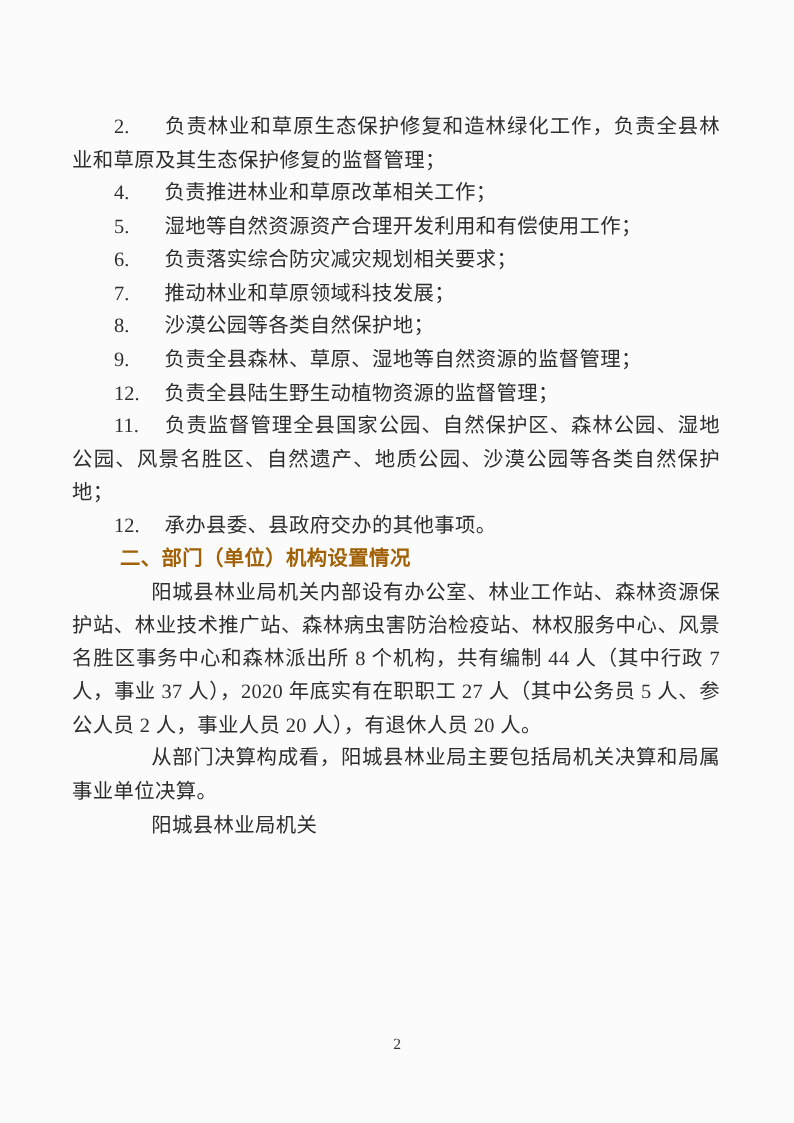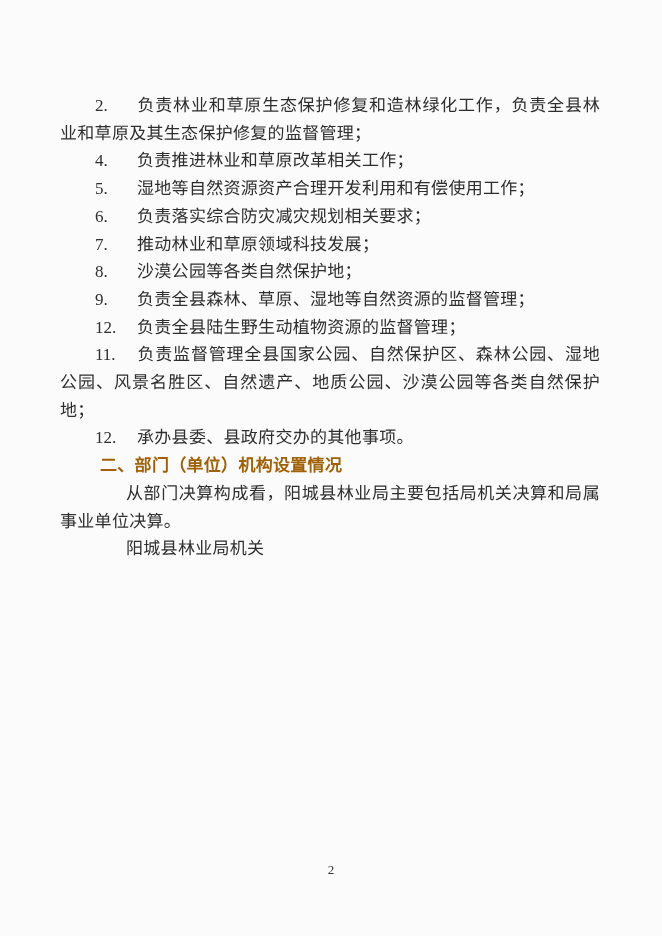--- a/index.html
+++ b/index.html
@@ -79,20 +79,21 @@
     <p class="li"><span class="num">9.</span><span>负责全县森林、草原、湿地等自然资源的监督管理；</span></p>
 
     <p class="li"><span class="num">12.</span><span>负责全县陆生野生动植物资源的监督管理；</span></p>
 
     <p class="li"><span class="num">11.</span><span>负责监督管理全县国家公园、自然保护区、森林公园、湿地公园、风景名胜区、自然遗产、地质公园、沙漠公园等各类自然保护地；</span></p>
 
     <p class="li"><span class="num">12.</span><span>承办县委、县政府交办的其他事项。</span></p>
 
     <p class="heading">二、部门（单位）机构设置情况</p>
 
+    <p class="para">阳城县林业局机关内部设有办公室、林业工作站、森林资源保护站、林业技术推广站、森林病虫害防治检疫站、林权服务中心、风景名胜区事务中心和森林派出所 8 个机构，共有编制 44 人（其中行政 7 人，事业 37 人），2020 年底实有在职职工 27 人（其中公务员 5 人、参公人员 2 人，事业人员 20 人），有退休人员 20 人。</p>
 
     <p class="para">从部门决算构成看，阳城县林业局主要包括局机关决算和局属事业单位决算。</p>
 
 
     <p class="para">阳城县林业局机关</p>
 
 
   </div>
 
   <div class="page-num">2</div>

